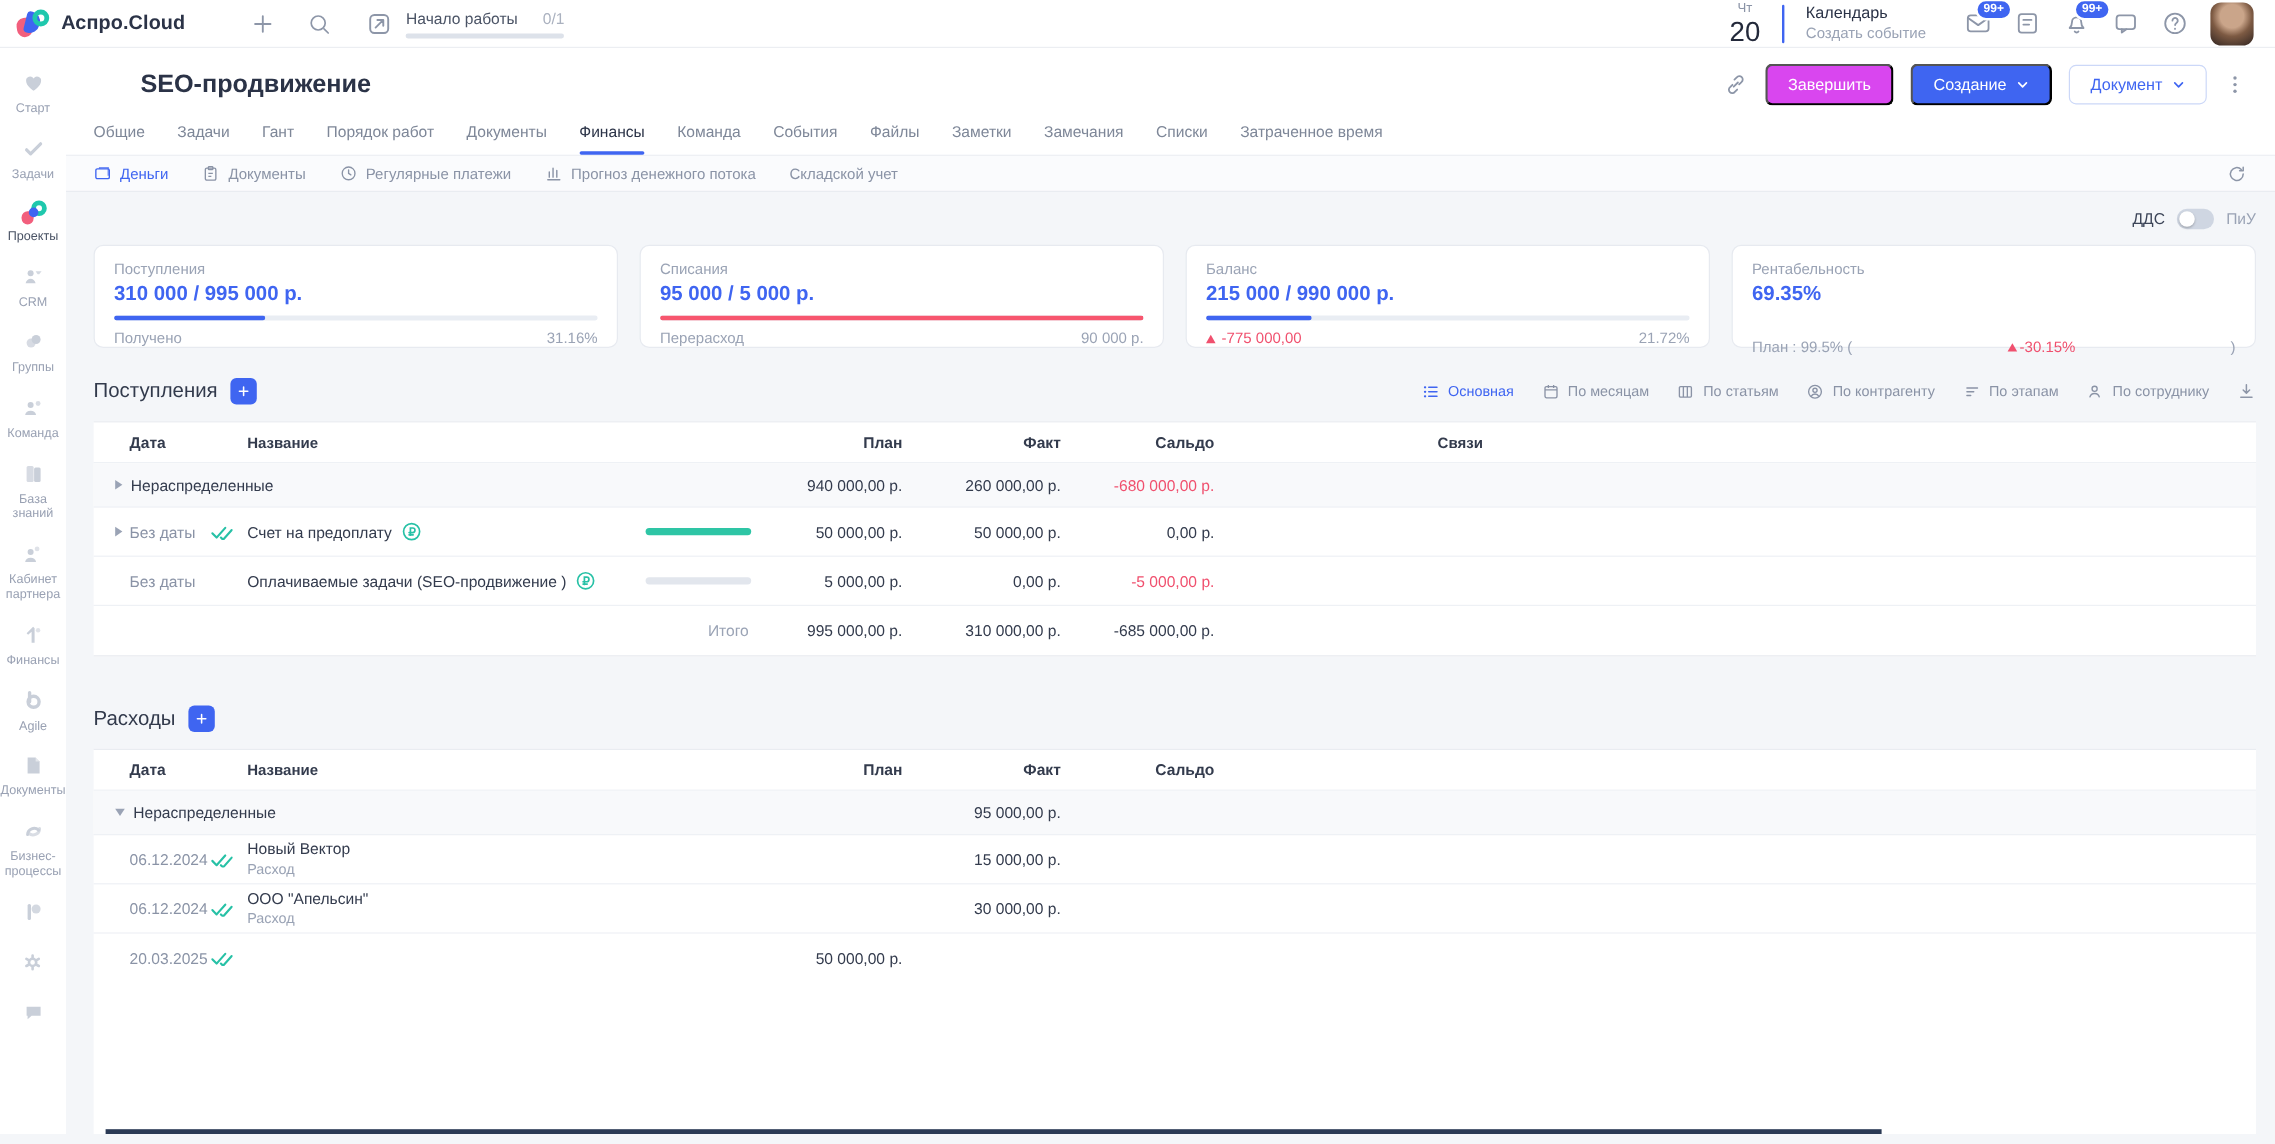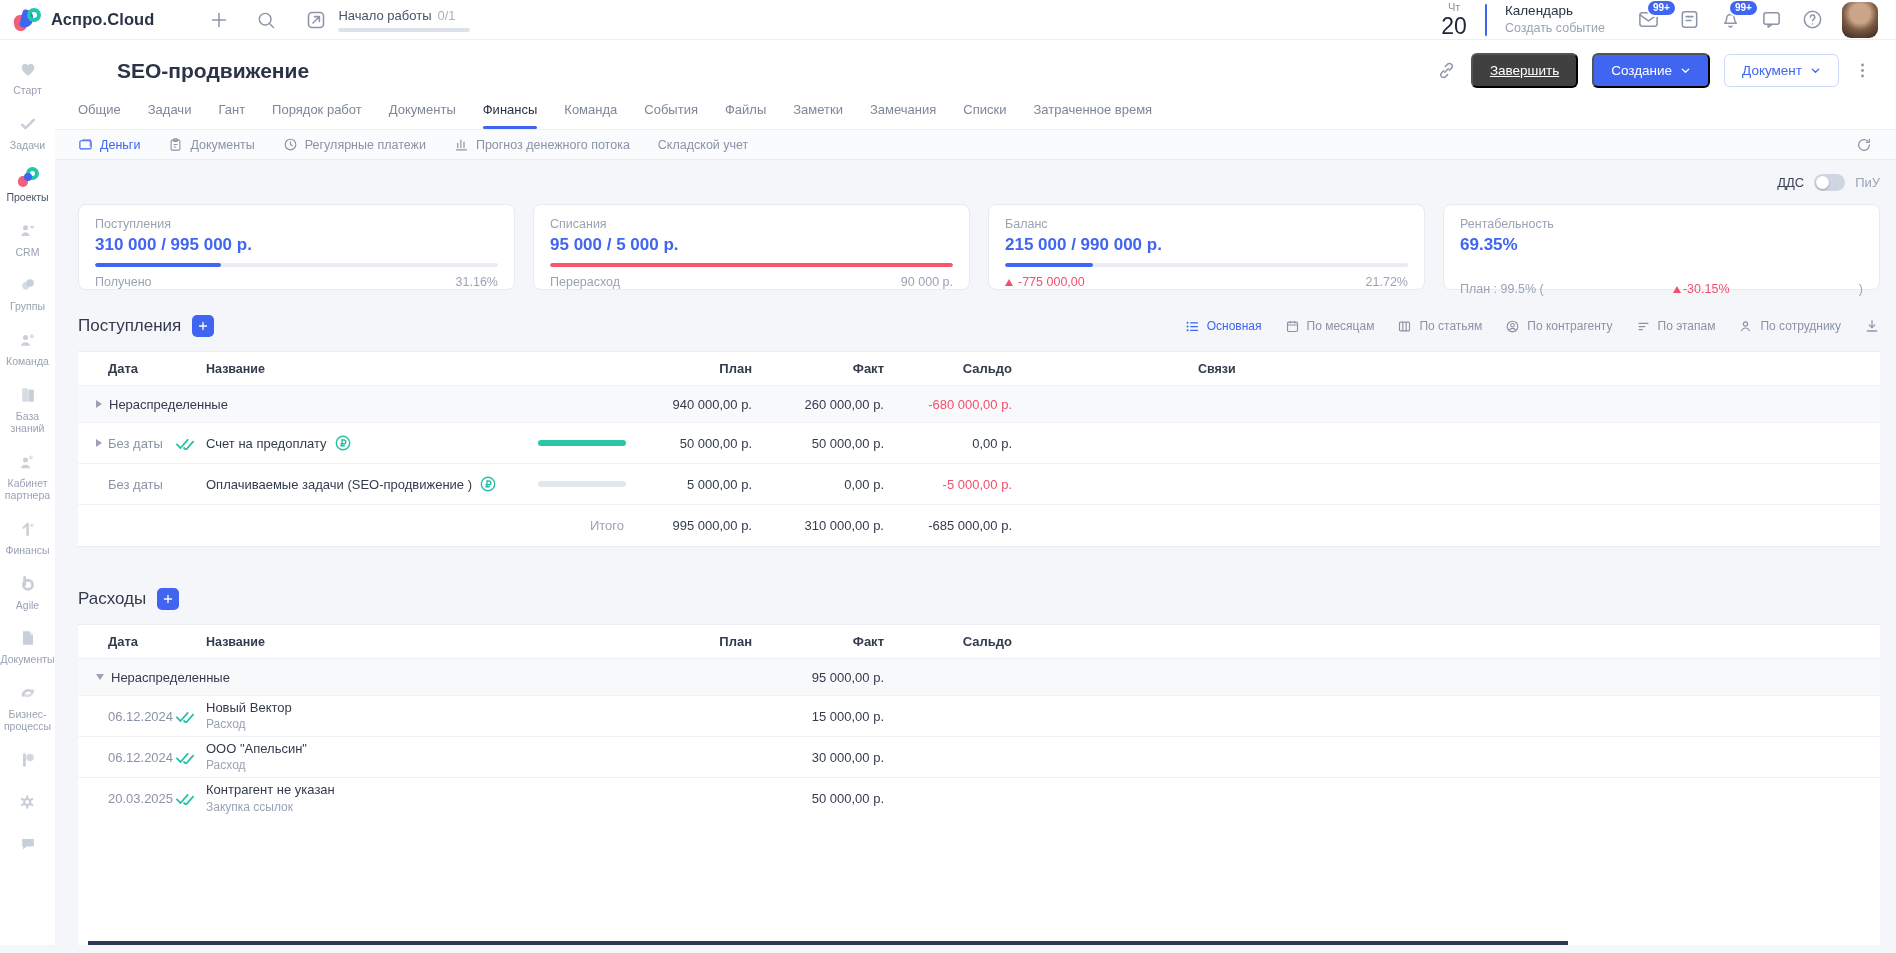--- a/index.html
+++ b/index.html
@@ -13,21 +13,21 @@
   .logo-mark { position:relative; width:27px; height:24px; }
   .logo-mark .lm-pink { position:absolute; left:0; bottom:1px; width:13px; height:16px; background:#f25f7d; border-radius:7px 2px 7px 7px; transform:rotate(-8deg); }
   .logo-mark .lm-blue { position:absolute; left:7px; top:2px; width:12px; height:18px; background:#3f65f1; border-radius:3px 8px 8px 3px; transform:rotate(14deg); }
   .logo-mark .lm-teal { position:absolute; right:0; top:0; width:14px; height:14px; border-radius:50%; border:4px solid #1fc8ad; }
   .brand { font-size:16.5px; font-weight:700; color:#2b3347; letter-spacing:.1px; }
   .tb-ico { color:#8d96a8; cursor:pointer; display:flex; align-items:center; justify-content:center; }
   .tb-plus { margin-left:54px; }
   .tb-search { margin-left:26px; }
   .onboarding { display:flex; align-items:center; gap:10px; margin-left:28px; cursor:pointer; }
   .ob-text-wrap { display:flex; flex-direction:column; gap:5px; }
-  .ob-line { display:flex; gap:6px; align-items:baseline; }
+  .ob-line { display:flex; gap:6px; align-items:baseline;justify-content:space-between; }
   .ob-label { font-size:13px; color:#4a5365; }
   .ob-count { font-size:13px; color:#aab1bf; }
   .ob-bar { width:132px; height:4px; border-radius:2px; background:#dde2ea; }
   .tb-right { margin-left:auto; display:flex; align-items:center; gap:18px; }
   .date-block { text-align:center; line-height:1; cursor:pointer; }
   .date-wd { font-size:11px; color:#8a93a6; margin-bottom:2px; }
   .date-day { font-size:23px; font-weight:400; color:#23293a; }
   .v-div { width:2px; height:32px; background:#3f65f1; border-radius:1px; }
   .cal-block { line-height:1.35; cursor:pointer; margin-right:14px; }
   .cal-title { font-size:13.5px; color:#2b3347; }
@@ -47,21 +47,21 @@
   .proj-ico .p-pink { position:absolute; left:1px; bottom:0; width:10px; height:11px; background:#f25f7d; border-radius:5px 2px 5px 5px; }
   .proj-ico .p-blue { position:absolute; left:7px; top:6px; width:8px; height:8px; background:#3f65f1; border-radius:50%; }
 
   
   .main { flex:1; display:flex; flex-direction:column; position:relative; overflow:hidden; }
   .page-head { background:#fff; padding:13px 24px 0 23px; }
   .head-row { display:flex; align-items:center; }
   .page-title { font-size:21px; font-weight:700; color:#2b3347;margin-left:39px; }
   .head-actions { margin-left:auto; display:flex; align-items:center; gap:14px; }
   .btn { border-radius:6px; font-size:13.5px; padding:8px 17px; display:flex; align-items:center; gap:8px; cursor:pointer; white-space:nowrap; }
-  .btn-finish { background:#404040; color:#fff;text-decoration:underline; }
+  .btn-finish { background:#d946ef; color:#fff; }
   .btn-create { background:#3f65f1; color:#fff; }
   .btn-doc { background:#fff; color:#3f65f1; border:1px solid #ccd8f8; }
   .tabs { display:flex; gap:27px; margin-top:14px; }
   .tab { font-size:13px; color:#7e8798; padding-bottom:12px; position:relative; cursor:pointer; white-space:nowrap; }
   .tab.active { color:#2b3347; }
   .tab.active::after { content:""; position:absolute; left:0; right:0; bottom:0; height:3px; border-radius:2px; background:#3f65f1; }
 
   .subtabs { background:#fafbfd; border-top:1px solid #eef0f4; border-bottom:1px solid #e9ecf1; height:31px; display:flex; align-items:center; gap:28px; padding:0 24px 0 23px; }
   .subtab { display:flex; align-items:center; gap:7px; font-size:12.5px; color:#8a93a6; cursor:pointer; }
   .subtab.active { color:#3f65f1; }
@@ -743,24 +743,20 @@
           <div class="t-row row-h">
             <div class="c-date no-arr">
                 <span>20.03.2025</span>
               </div>
             <div class="c-check">
               <svg width="18" height="13" viewBox="0 0 20 14" fill="none" stroke="#27c1a6" stroke-width="2" stroke-linecap="round" stroke-linejoin="round">
                   <path d="M1 8l4 4 8-9"></path>
                   <path d="M9 12l2 2 8-9"></path>
                 </svg>
             </div>
-            <div class="c-name2">
-              <div class="n-main">Контрагент не указан</div>
-              <div class="n-sub">Закупка ссылок</div>
-            </div>
             <div></div>
             <div></div>
             <div class="c-num">50 000,00 р.</div>
             <div></div>
             <div></div>
           </div>
         </div>
 
       </div>
 

